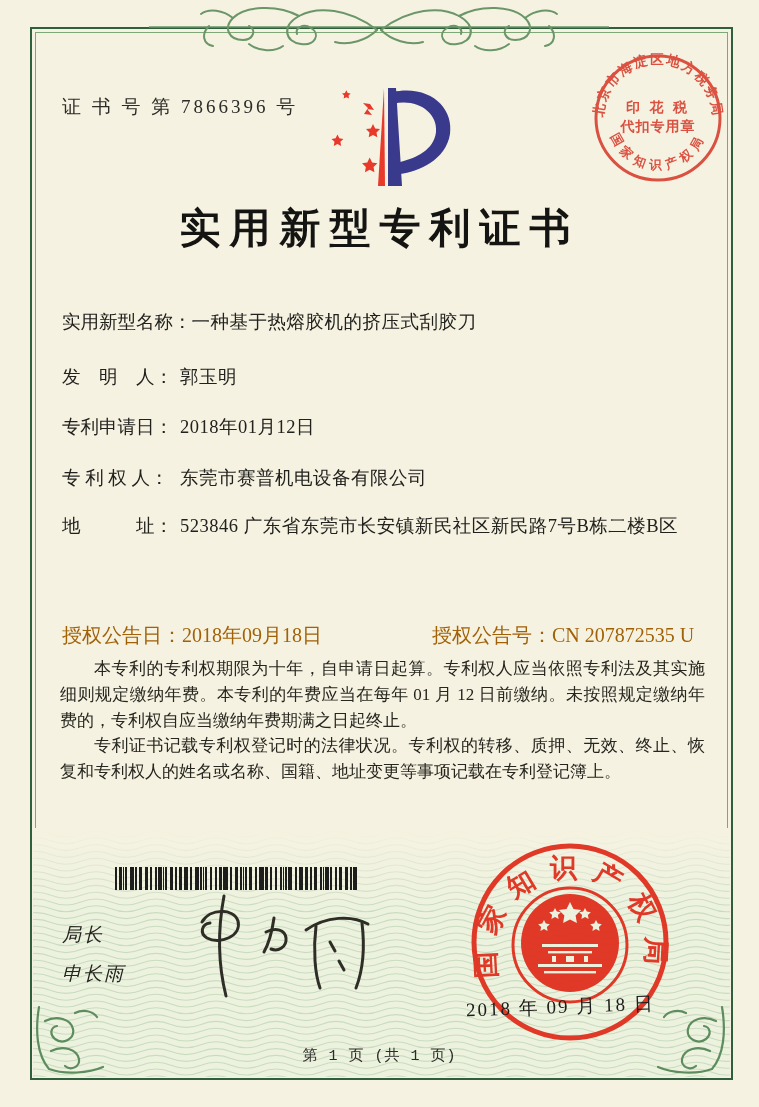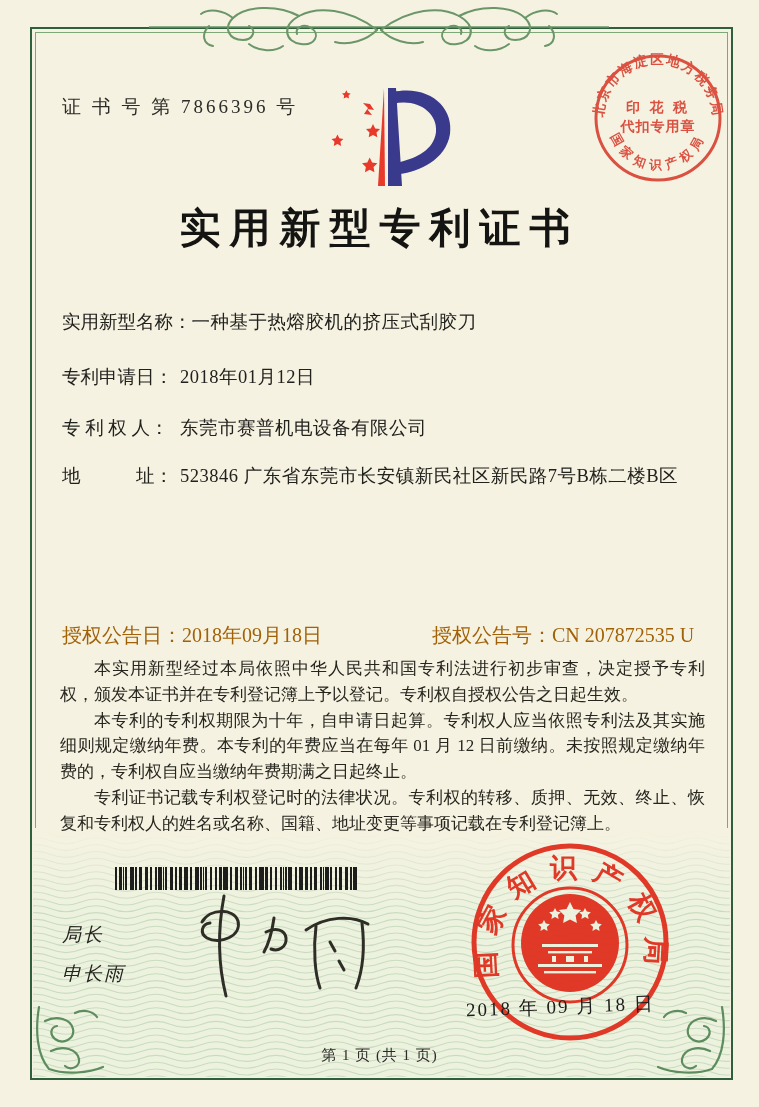--- a/index.html
+++ b/index.html
@@ -71,21 +71,21 @@
   .sign-title { margin-bottom:13px; letter-spacing:2px; }
   .sign-name { letter-spacing:2px; }
   .signature-svg { position:absolute; left:178px; top:888px; }
   .main-seal { position:absolute; left:468px; top:840px; opacity:.95; }
   .seal-date {
     position:absolute; left:466px; top:994px; font-size:19px; color:#1d1d1b;
     letter-spacing:2px; transform:rotate(-2deg); white-space:nowrap;
   }
   .footer-page {
     position:absolute; left:0; top:1046px; width:100%; text-align:center;
-    font-size:15px; color:#2b2b28; letter-spacing:1px;
+    font-size:15px; color:#2b2b28; letter-spacing:1px;font-family:Liberation Mono, monospace;
   }
   .ornament { position:absolute; }
   .orn-top { left:149px; top:0px; }
   .orn-bl { left:31px; top:1003px; }
   .orn-br { left:655px; top:1003px; }
 </style>
 </head>
 <body>
 
 <div class="page">
@@ -209,20 +209,24 @@
     <text x="68" y="81" text-anchor="middle" font-size="14" font-weight="bold" fill="#d94434" letter-spacing="1">代扣专用章</text>
   </svg>
 
   <div class="doc-title">实用新型专利证书</div>
 
   <div class="fields">
     <div class="field-row row-name">
       <span class="flabel">实用新型名称：</span>
       <span class="fvalue">一种基于热熔胶机的挤压式刮胶刀</span>
     </div>
+    <div class="field-row row-inv">
+      <span class="flabel">发　明　人：</span>
+      <span class="fvalue">郭玉明</span>
+    </div>
     <div class="field-row row-appdt">
       <span class="flabel">专利申请日：</span>
       <span class="fvalue">2018年01月12日</span>
     </div>
     <div class="field-row row-owner">
       <span class="flabel">专 利 权 人：</span>
       <span class="fvalue">东莞市赛普机电设备有限公司</span>
     </div>
     <div class="field-row row-addr">
       <span class="flabel">地　　　址：</span>
@@ -233,21 +237,20 @@
   <div class="grant-row">
     <div class="grant-left">
       <span>授权公告日：</span><span>2018年09月18日</span>
     </div>
     <div class="grant-right">
       <span>授权公告号：</span><span>CN 207872535 U</span>
     </div>
   </div>
 
   <div class="body-text">
-    <p>本实用新型经过本局依照中华人民共和国专利法进行初步审查，决定授予专利权，颁发本证书并在专利登记簿上予以登记。专利权自授权公告之日起生效。</p>
     <p>本专利的专利权期限为十年，自申请日起算。专利权人应当依照专利法及其实施细则规定缴纳年费。本专利的年费应当在每年 01 月 12 日前缴纳。未按照规定缴纳年费的，专利权自应当缴纳年费期满之日起终止。</p>
     <p>专利证书记载专利权登记时的法律状况。专利权的转移、质押、无效、终止、恢复和专利权人的姓名或名称、国籍、地址变更等事项记载在专利登记簿上。</p>
   </div>
 
   <div class="barcode"></div>
 
   <div class="sign-block">
     <div class="sign-title">局长</div>
     <div class="sign-name">申长雨</div>
   </div>

